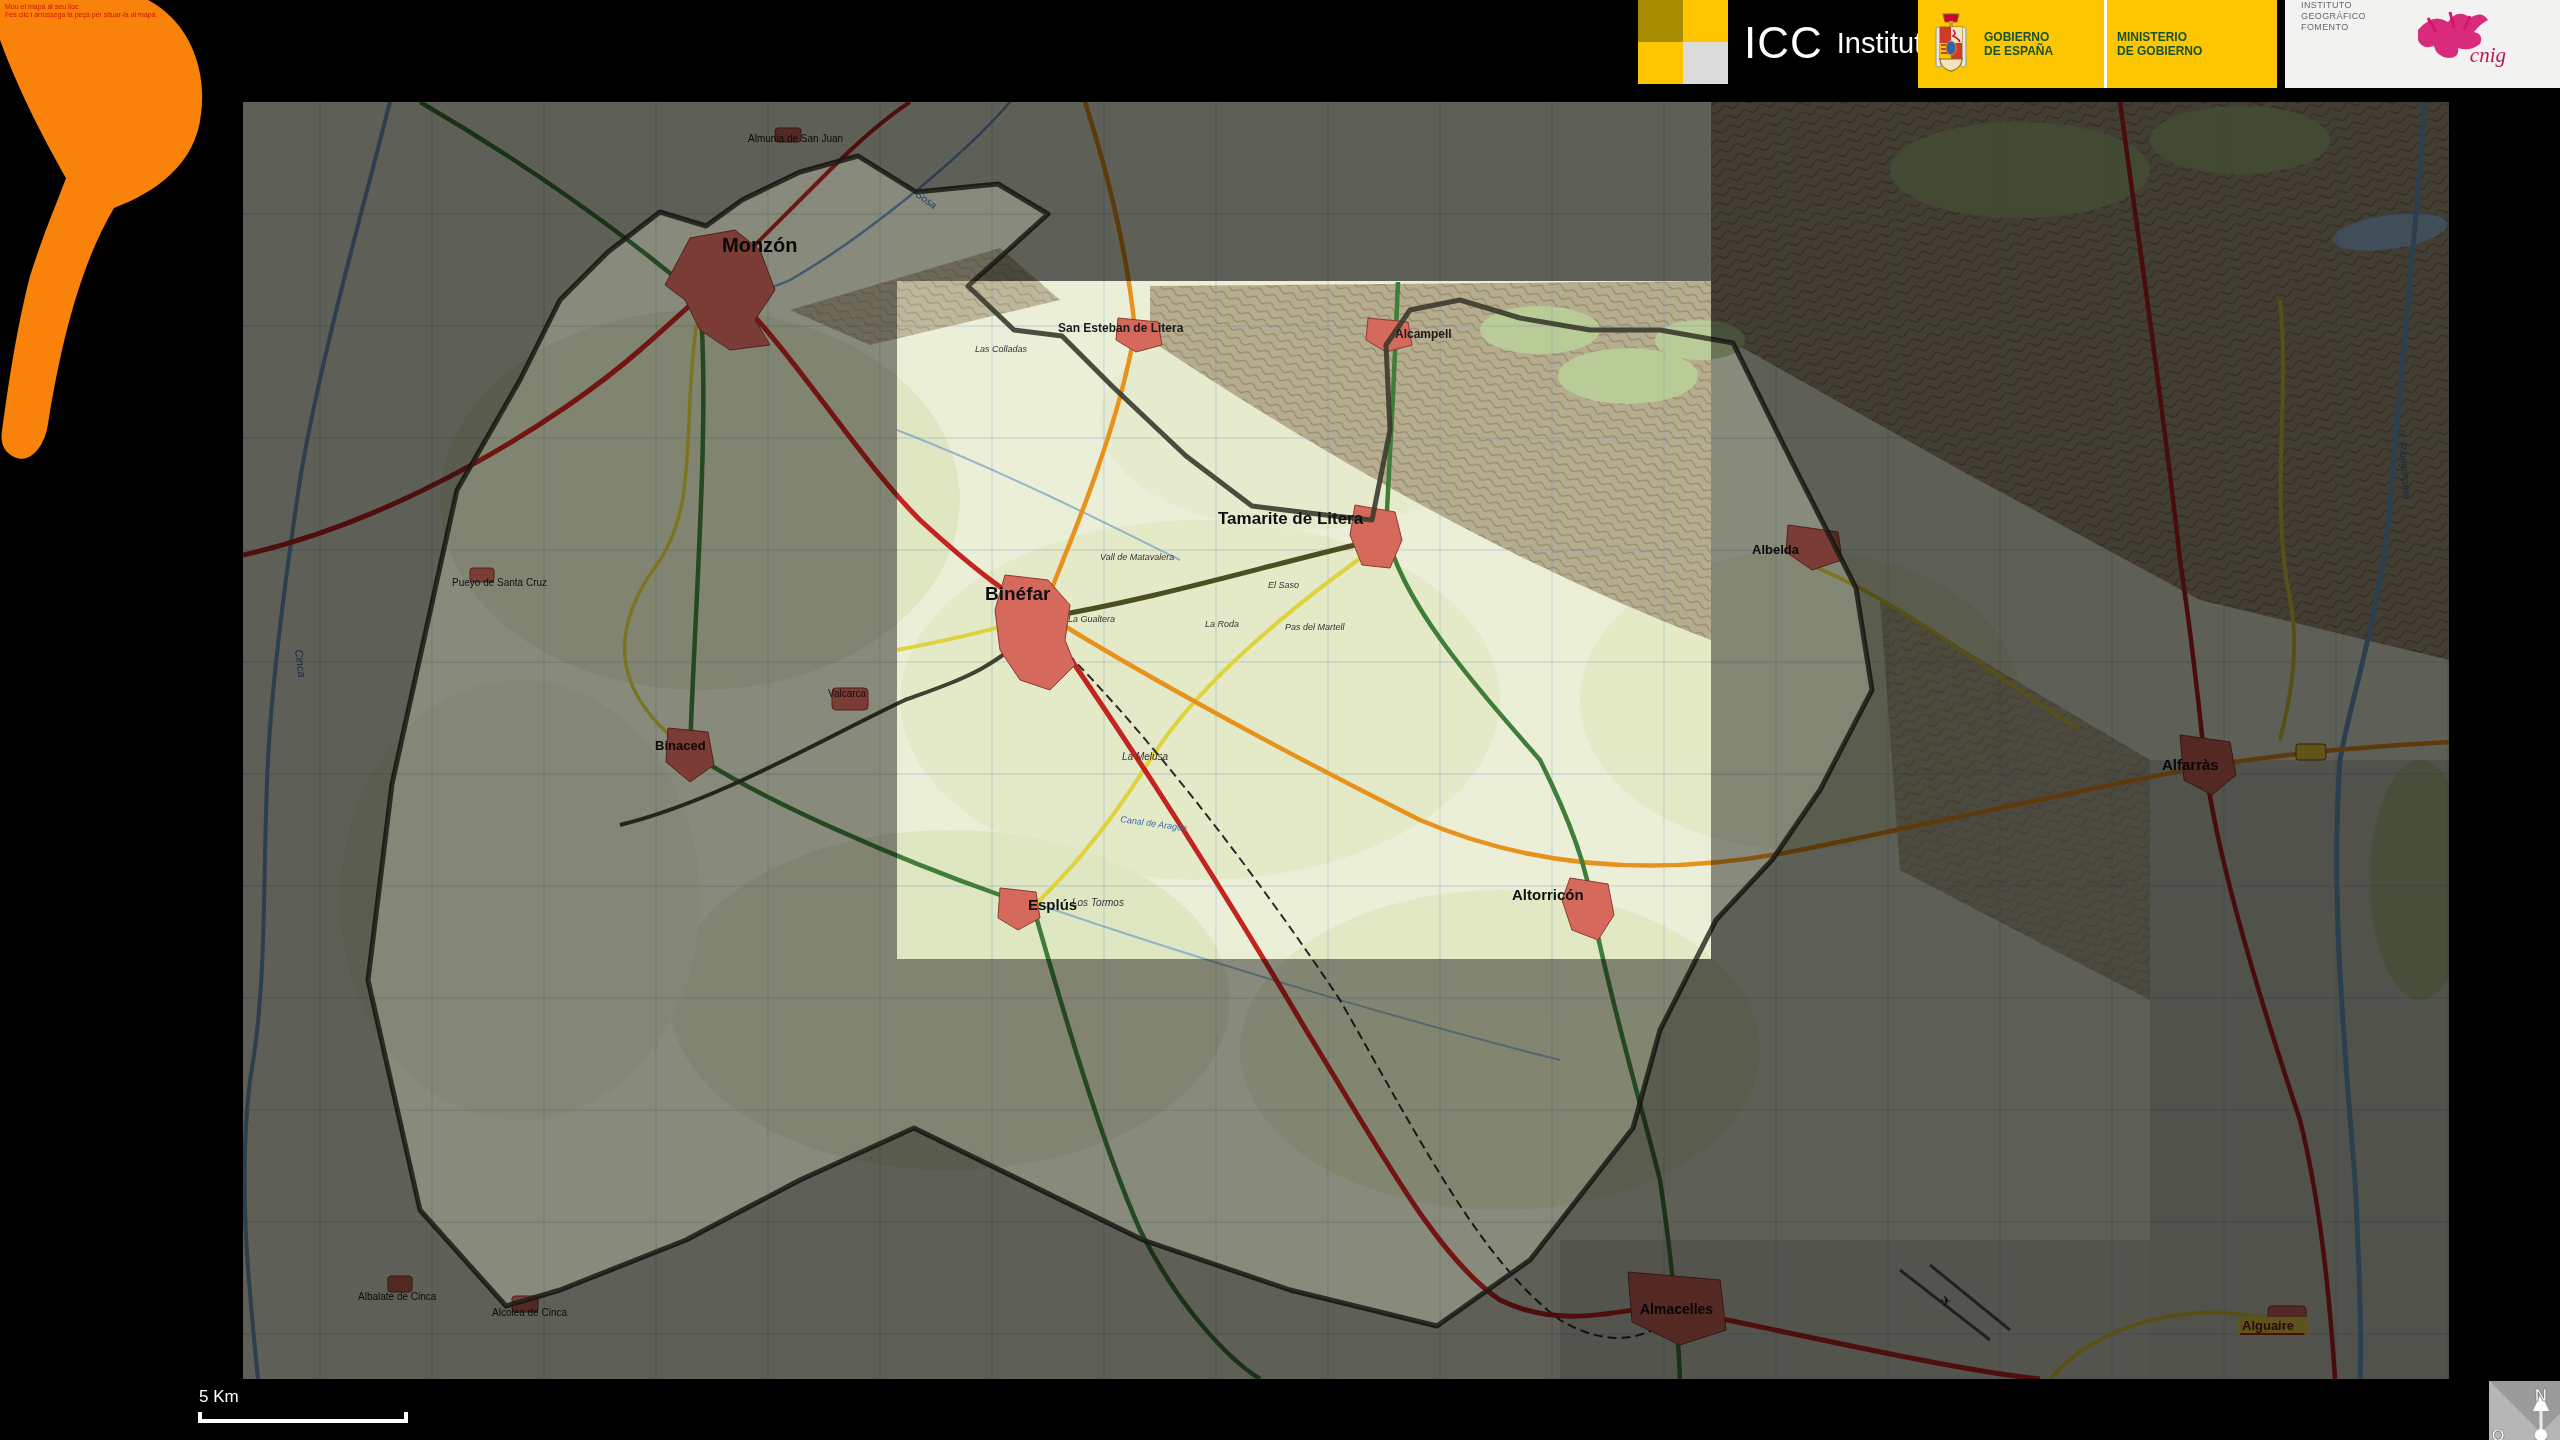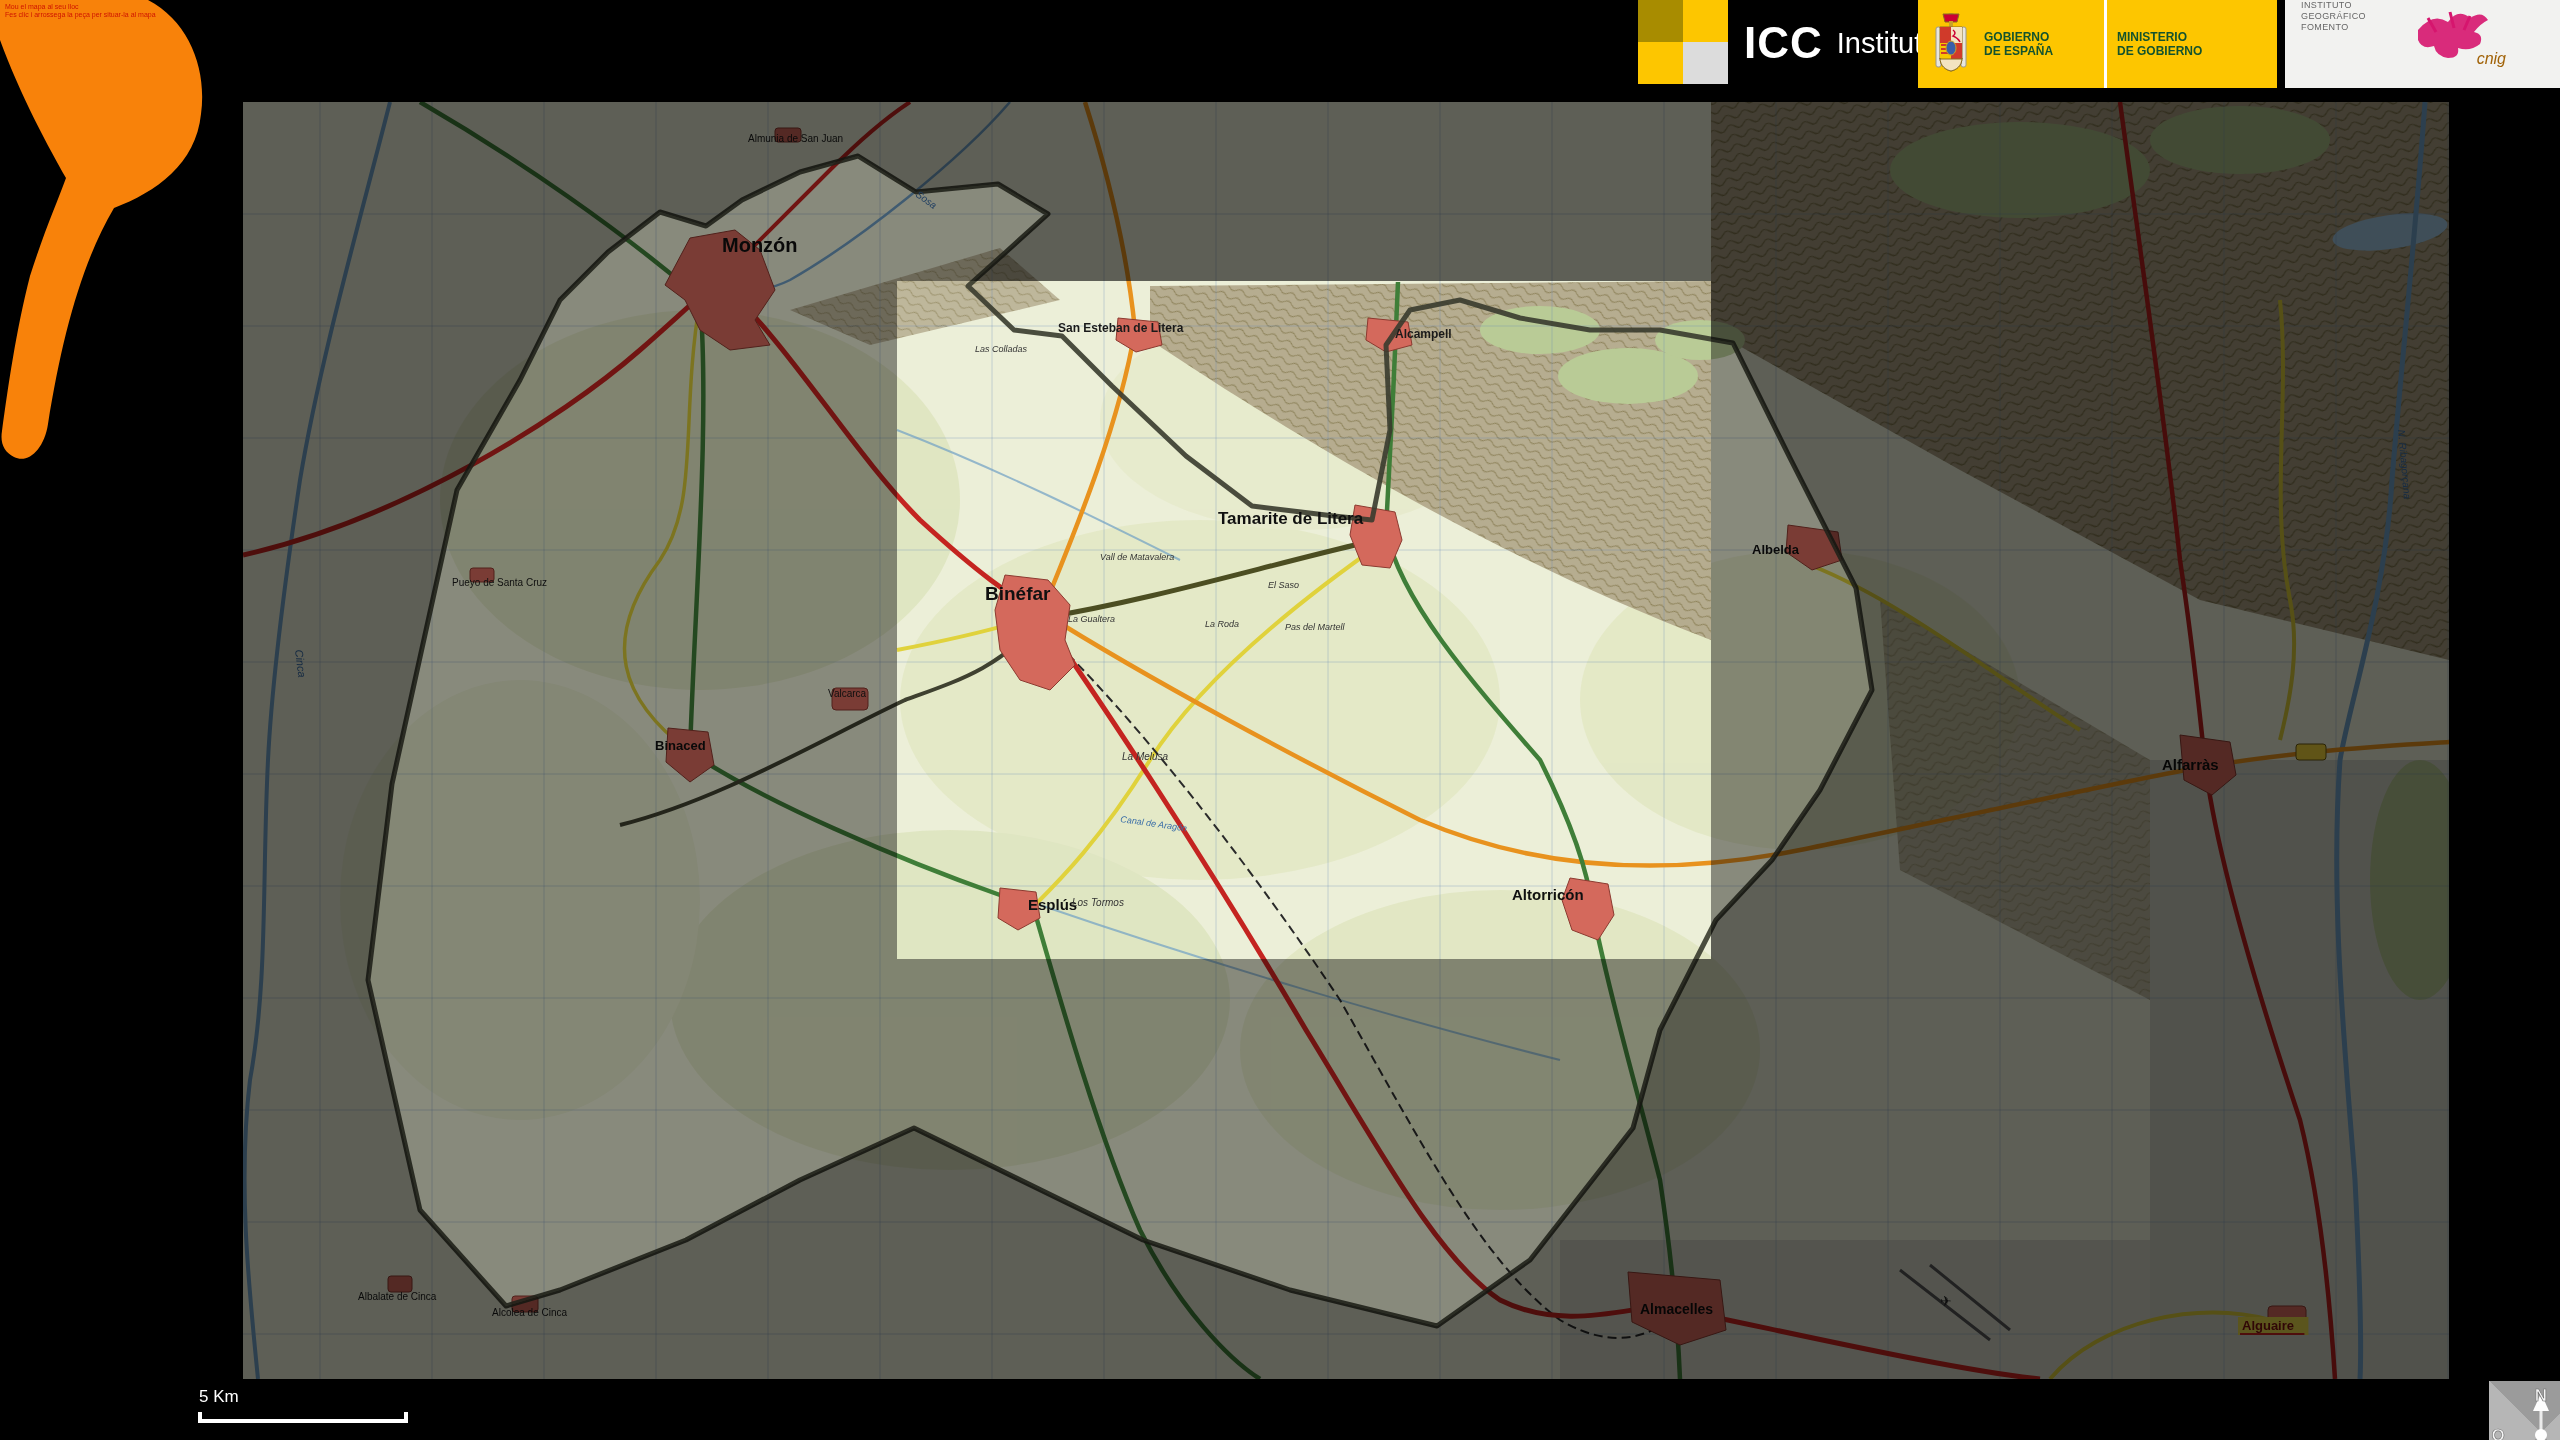--- a/index.html
+++ b/index.html
@@ -8,32 +8,32 @@
   
   #swoosh{left:0;top:0;width:230px;height:490px}
   #hint{left:5px;top:3px;color:#cf1400;font-size:7px;line-height:8px;white-space:nowrap;
     font-family:"Liberation Sans",sans-serif}
   
   #icc-logo{left:1638px;top:0;width:90px;height:84px;display:grid;
     grid-template-columns:45px 45px;grid-template-rows:42px 42px}
   #icc-logo .c1{background:#a88c00}#icc-logo .c2{background:#fdc600}
   #icc-logo .c3{background:#fdc600}#icc-logo .c4{background:#dcdcdc}
   #icc-title{left:1744px;top:0;height:86px;display:flex;align-items:center;color:#fff}
-  #icc-title .abbr{font-size:44px;font-weight:700;letter-spacing:1px}
+  #icc-title .abbr{font-size:44px;font-weight:400;letter-spacing:1px}
   #icc-title .name{font-size:29px;margin-left:14px;font-weight:400}
   .gov-block{top:0;height:88px;background:#fdc600;color:#14532d;display:flex;align-items:center}
   #gob{left:1918px;width:186px;border-right:3px solid #fff}
   #gob .arms{margin-left:10px}
   #gob .txt,#min .txt{font-size:12px;font-weight:700;line-height:14px;margin-left:10px}
   #min{left:2107px;width:170px}
   #ign{left:2285px;top:0;width:318px;height:88px;background:#f2f2f0;display:flex;align-items:flex-start}
   #ign .txt{font-size:9px;color:#666;line-height:11px;margin-left:16px;letter-spacing:.4px}
   #ign .cnig-wrap{margin-left:22px;position:relative;width:120px;height:70px}
-  .cnig-script{position:absolute;right:2px;bottom:2px;font-family:Liberation Sans, sans-serif;
-    font-style:italic;font-size:16px;color:#a16207}
+  .cnig-script{position:absolute;right:2px;bottom:2px;font-family:Liberation Serif, serif;
+    font-style:italic;font-size:21px;color:#be185d}
   
   #map-wrap{left:243px;top:102px;width:2206px;height:1277px;overflow:hidden;background:#17170f}
   #piece-hotspot{left:897px;top:281px;width:814px;height:678px}
   
   #scale-label{left:199px;top:1387px;color:#fff;font-size:17px}
   #scale-line{left:198px;top:1412px;width:202px;height:11px;border-left:4px solid #fff;
     border-right:4px solid #fff}
   #scale-line .bar{position:absolute;left:0;right:0;bottom:0;height:4px;background:#fff}
   
   #compass{left:2489px;top:1381px;width:104px;height:104px}

